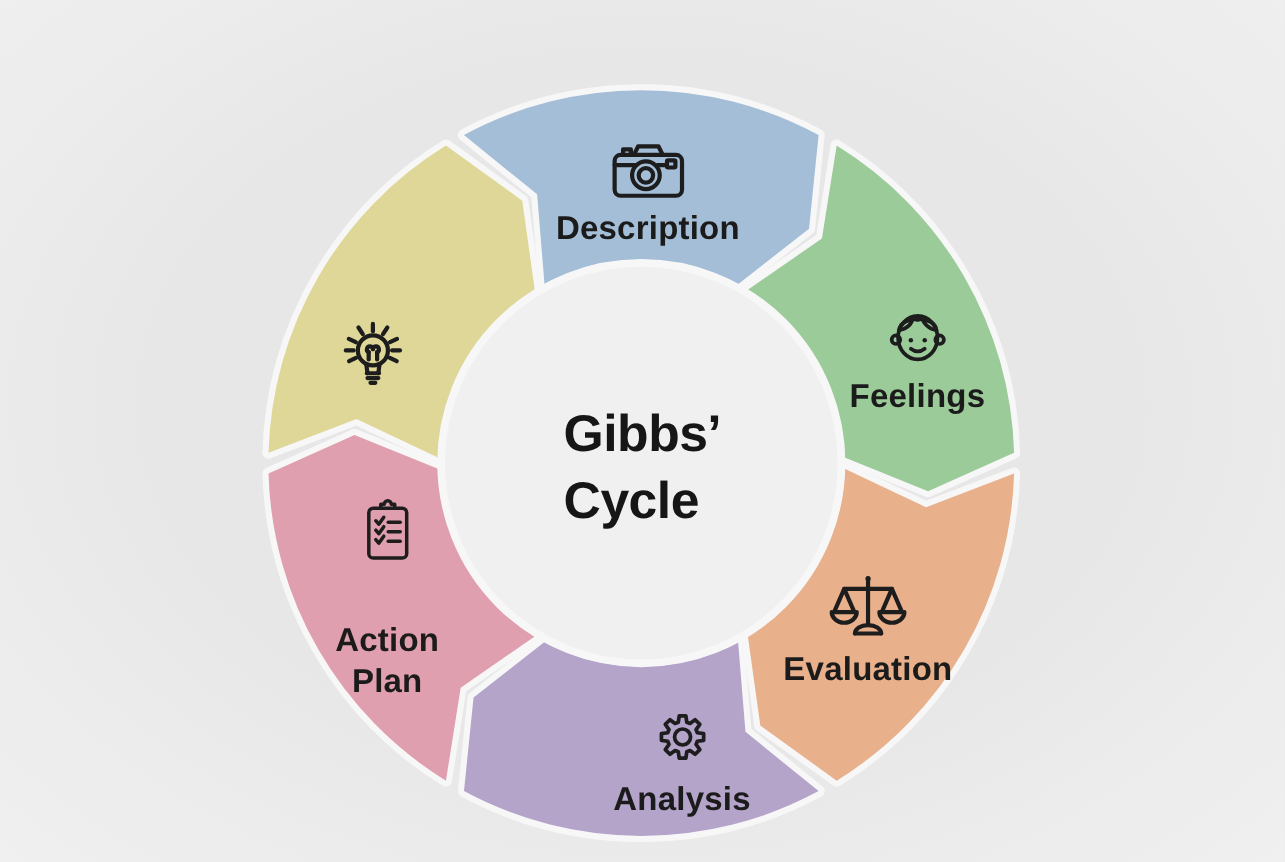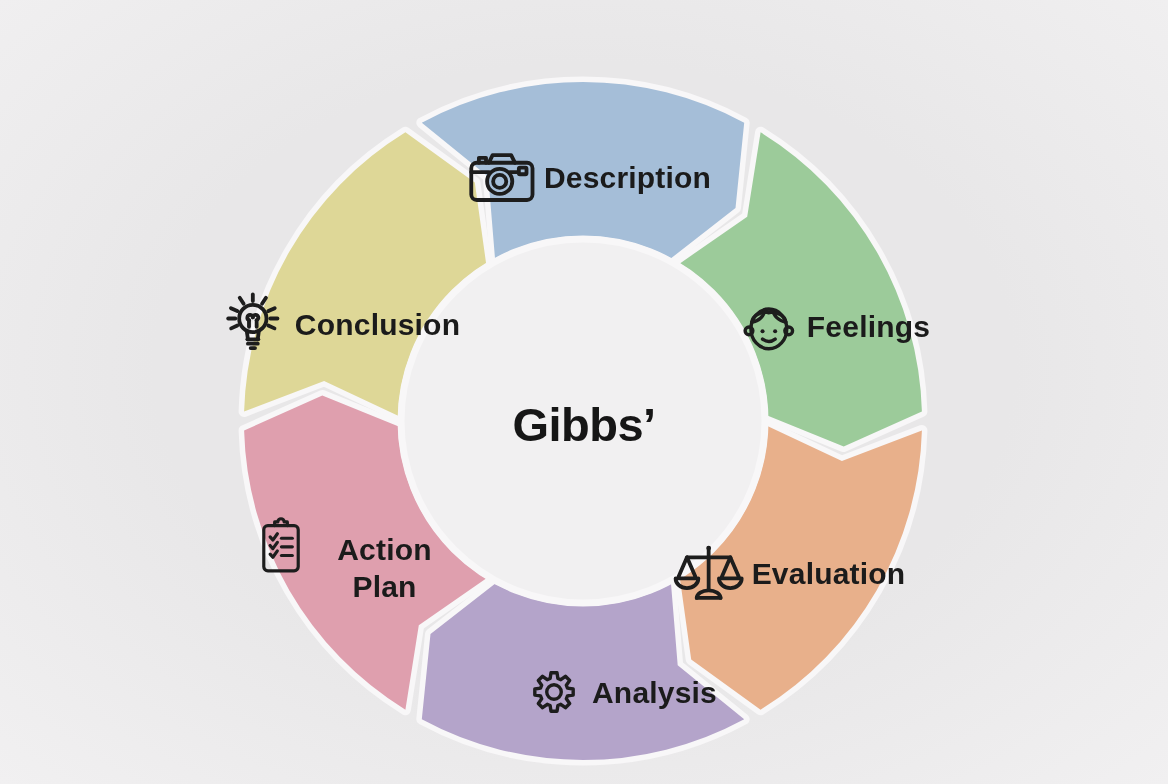--- a/index.html
+++ b/index.html
@@ -9,21 +9,21 @@
     background:radial-gradient(ellipse at 50% 47%, #e8e7e8 52%, #f1f0f1 100%);
   }
   #ring-svg{position:absolute;left:0;top:0;}
   .center-title{
     position:absolute;left:584px;top:424px;transform:translate(-50%,-50%);
     text-align:left;font-weight:700;font-size:47px;line-height:61px;
     letter-spacing:-0.5px;color:#161616;white-space:nowrap;
   }
   .stage{
     position:absolute;transform:translate(-50%,-50%);
-    display:flex;flex-direction:row;align-items:center;gap:7px;
+    display:flex;flex-direction:column;align-items:center;gap:7px;
   }
   .stage .label{
     font-weight:700;font-size:30px;line-height:37px;color:#1b1b1b;
     text-align:center;letter-spacing:0.2px;
   }
   .stage .label.wrap{width:135px;margin-top:45px;}
   .icon svg{display:block;}
   .icon path,.icon rect,.icon circle,.icon ellipse{
     fill:none;stroke:#1d1d1d;stroke-width:3.5;
     stroke-linecap:round;stroke-linejoin:round;
@@ -40,20 +40,21 @@
       <path d="M760.6,132.3 A339,339 0 0 1 921.9,411.5 L843.7,446.6 L767.9,415.8 A185,185 0 0 0 679.9,263.4 L747.2,216.8 Z" fill="#9ccb9a" stroke="#f8f7f8" stroke-width="11" stroke-linejoin="round" paint-order="stroke"></path>
       <path d="M921.9,430.5 A339,339 0 0 1 760.6,709.7 L691.2,659.6 L679.9,578.6 A185,185 0 0 0 767.9,426.2 L841.9,461.1 Z" fill="#e8b08b" stroke="#f8f7f8" stroke-width="11" stroke-linejoin="round" paint-order="stroke"></path>
       <path d="M744.2,719.2 A339,339 0 0 1 421.8,719.2 L430.5,634.0 L495.0,583.7 A185,185 0 0 0 671.0,583.7 L677.7,665.3 Z" fill="#b4a4ca" stroke="#f8f7f8" stroke-width="11" stroke-linejoin="round" paint-order="stroke"></path>
       <path d="M405.4,709.7 A339,339 0 0 1 244.1,430.5 L322.3,395.4 L398.1,426.2 A185,185 0 0 0 486.1,578.6 L418.8,625.2 Z" fill="#df9fae" stroke="#f8f7f8" stroke-width="11" stroke-linejoin="round" paint-order="stroke"></path>
       <path d="M244.1,411.5 A339,339 0 0 1 405.4,132.3 L474.8,182.4 L486.1,263.4 A185,185 0 0 0 398.1,415.8 L324.1,380.9 Z" fill="#ded797" stroke="#f8f7f8" stroke-width="11" stroke-linejoin="round" paint-order="stroke"></path>
       <circle cx="583" cy="421" r="182" fill="#f1f0f1" stroke="#f8f7f8" stroke-width="7"></circle>
     </svg>
 
   <div class="center-title">
     <div>Gibbs’</div>
+    <div>Cycle</div>
   </div>
 
   <div class="stage" style="left:589px;top:177px;">
     <span class="icon">
       <svg viewBox="0 0 64 50" width="70" height="55">
         <rect x="4" y="12" width="56" height="34" rx="5"></rect>
         <path d="M20,12 L23.5,5 H40.5 L44,12"></path>
         <path d="M11,12 V7.5 H17.5 V12"></path>
         <rect x="47.5" y="16.5" width="7" height="6" rx="1"></rect>
         <circle cx="30" cy="29" r="11.5"></circle>
@@ -143,16 +144,15 @@
         <path d="M23.6,10.5 L20,5"></path>
         <path d="M40.4,10.5 L44,5"></path>
         <path d="M17.8,17.2 L12,14.5"></path>
         <path d="M46.2,17.2 L52,14.5"></path>
         <path d="M16,24 H9.5"></path>
         <path d="M48,24 H54.5"></path>
         <path d="M17.9,30.3 L12.2,33"></path>
         <path d="M46.1,30.3 L51.8,33"></path>
       </svg>
     </span>
-    <span class="label">Conclusion</span>
   </div>
 
 </div>
 
 </body></html>

